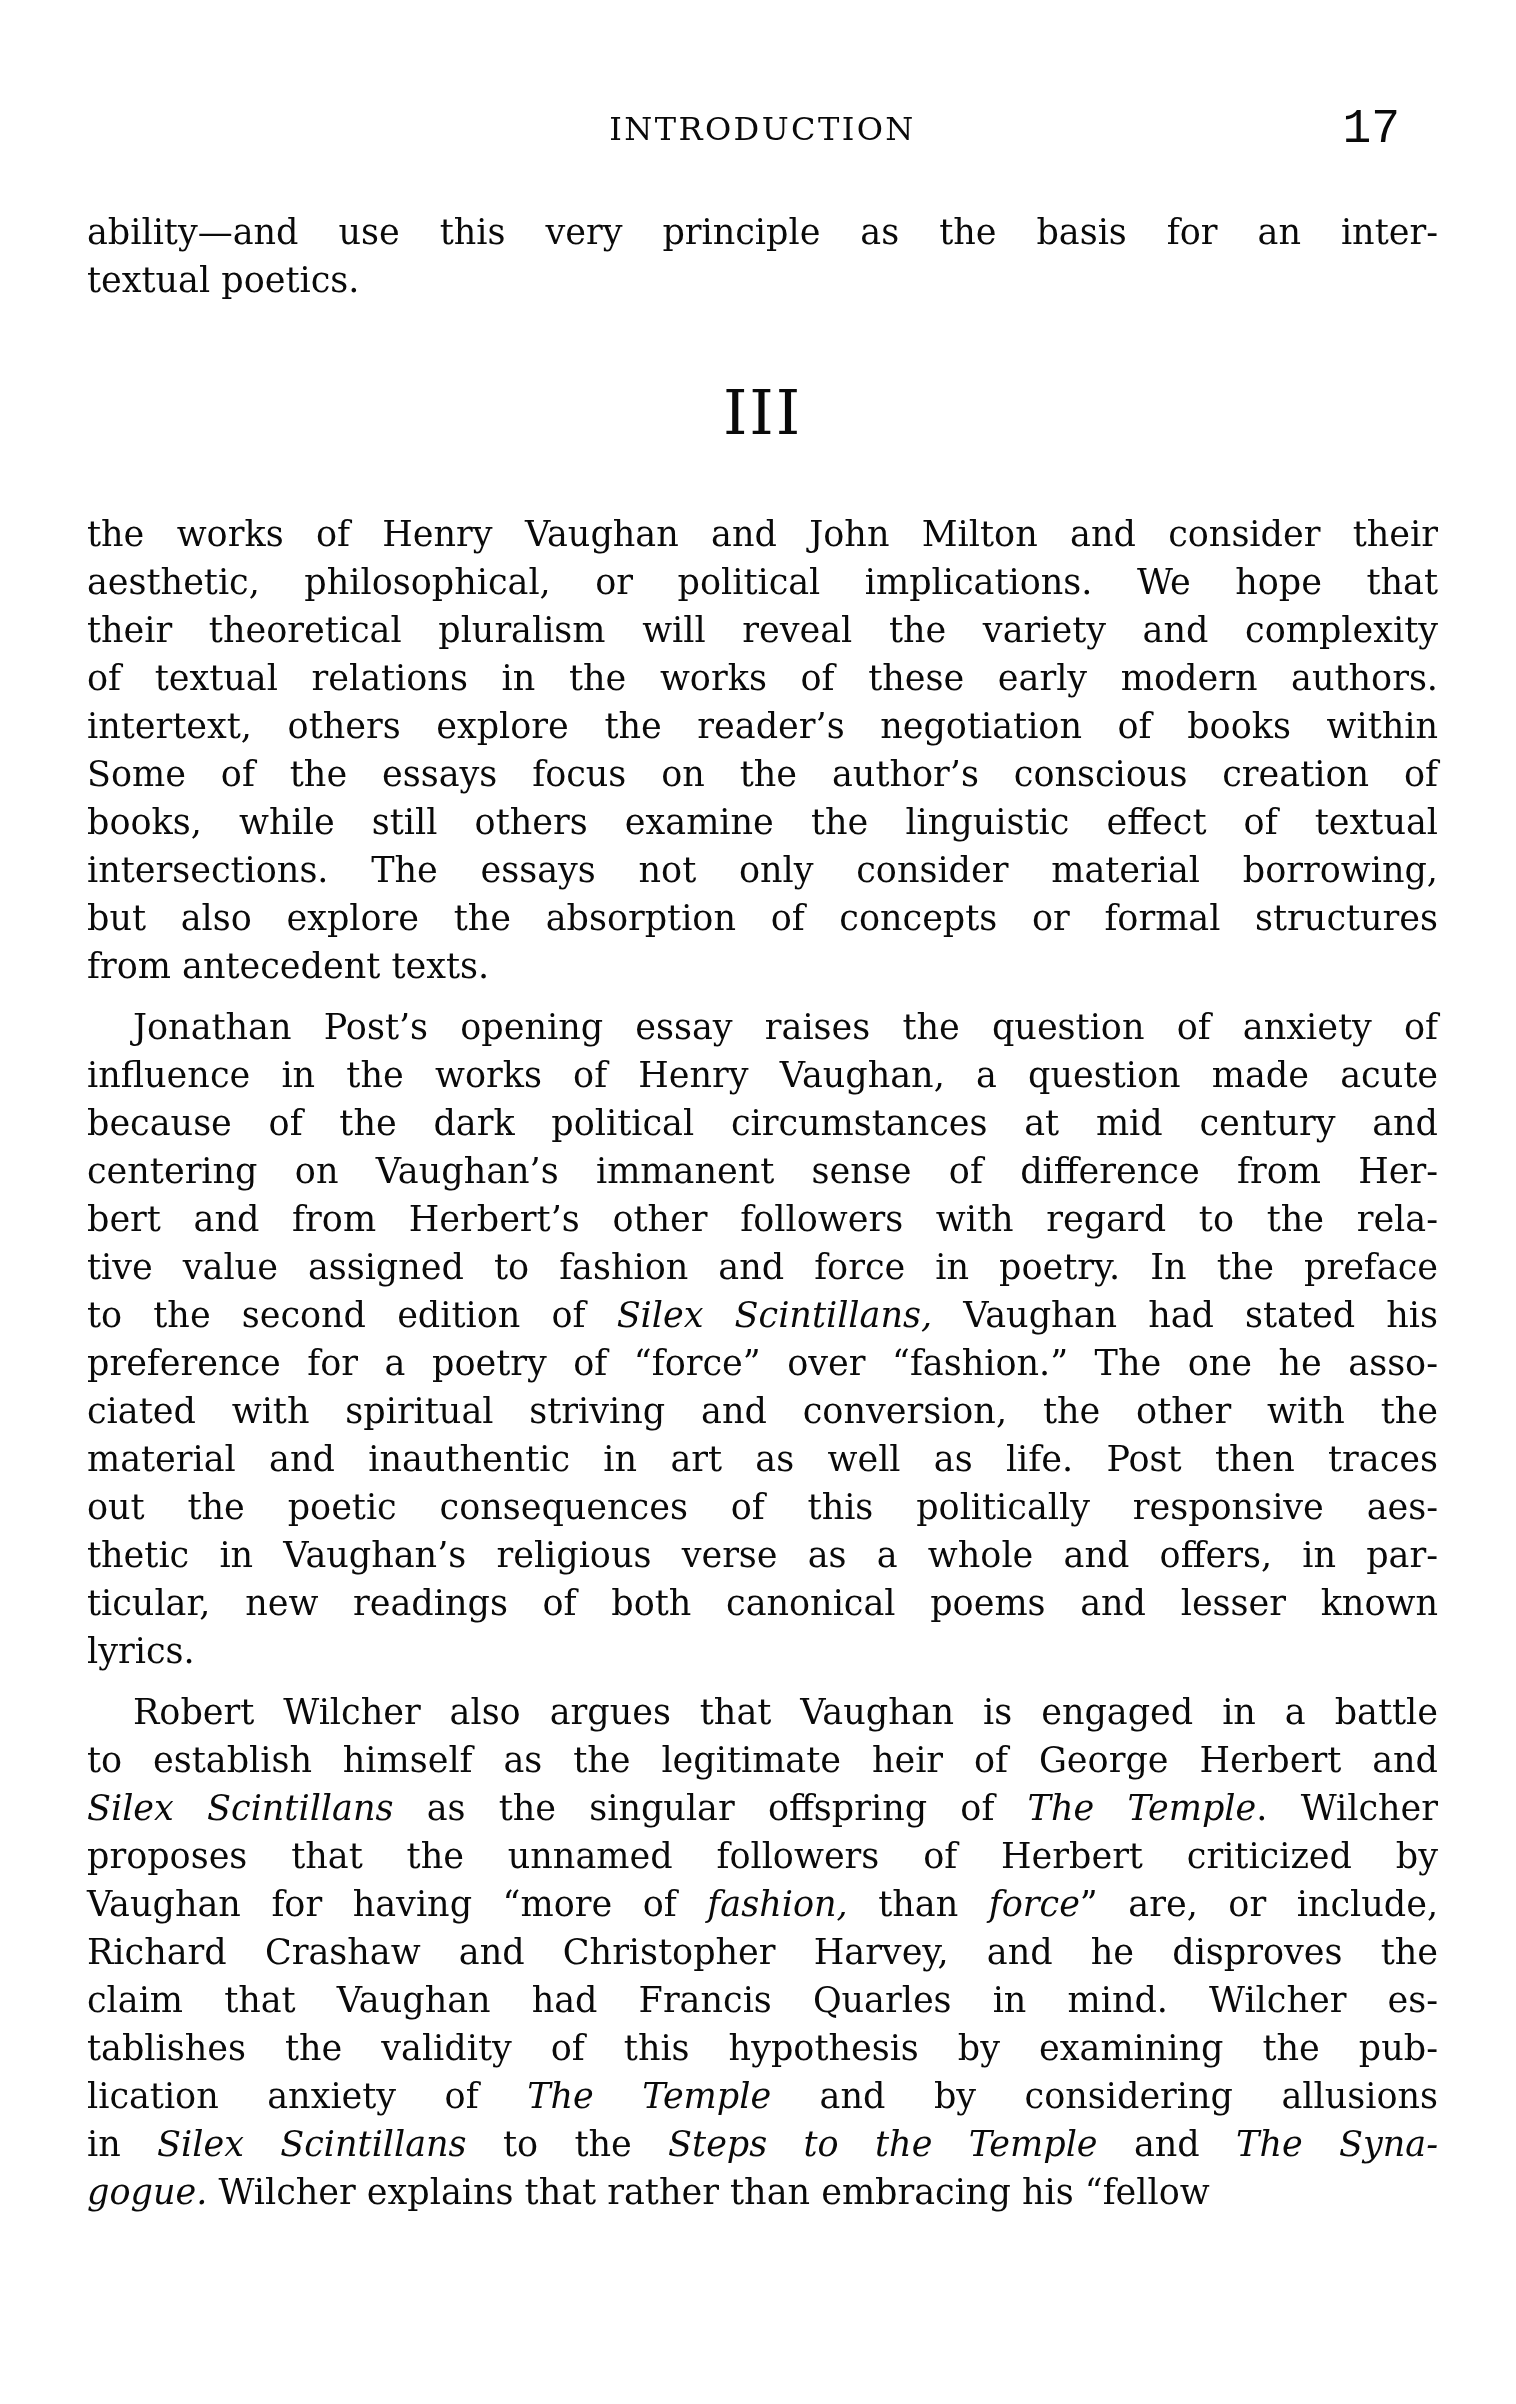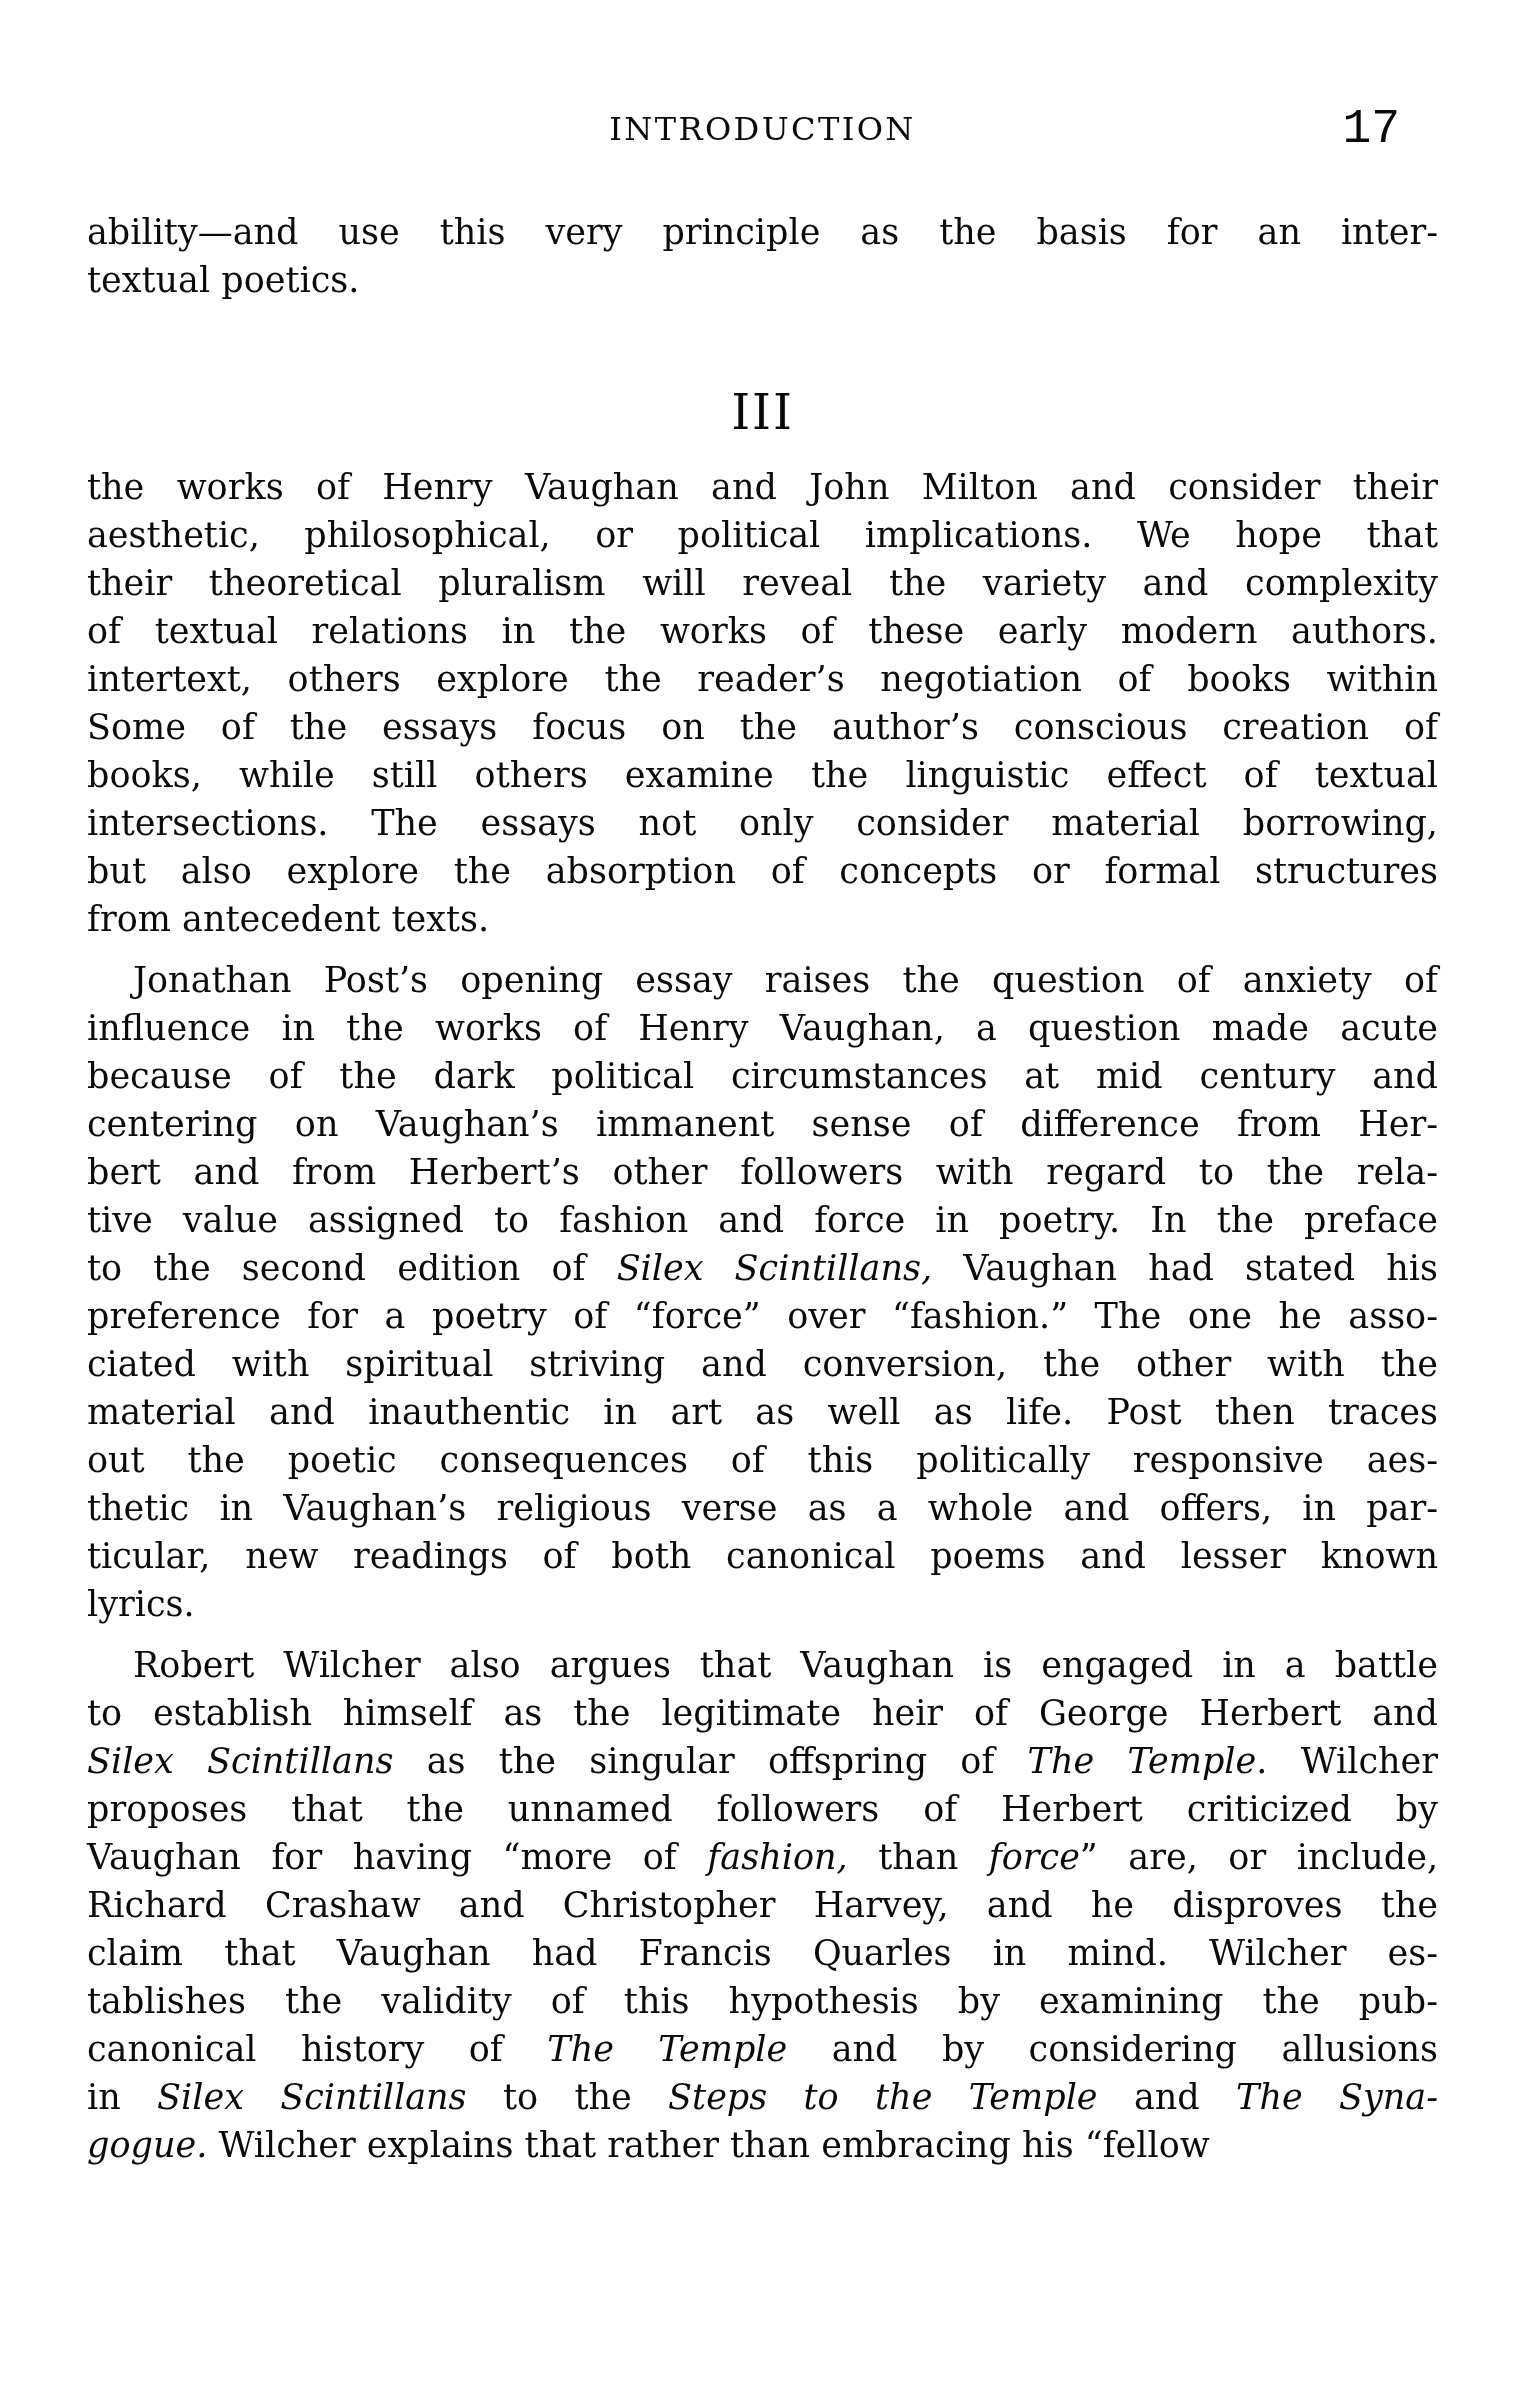--- a/index.html
+++ b/index.html
@@ -47,25 +47,25 @@
   }
   .paragraph { margin: 13px; }
   .line {
     text-align: justify;
     text-align-last: justify;
   }
   .line.last { text-align-last: left; }
   .line.indent { text-indent: 46px; }
   .it { font-style: italic; }
   .section-heading {
-    font-size: 48px;
+    font-size: 62px;
     line-height: 49px;
     text-align: center;
     letter-spacing: 1.9px;
-    margin: 84px 0 26px 0;
+    margin: 84px 0 73px 0;
   }
 </style>
 </head>
 <body>
 
 <div class="page">
   <div class="running-header">
     <span class="running-head">INTRODUCTION</span>
     <span class="page-number">17</span>
   </div>
@@ -105,19 +105,19 @@
       </div>
       <div class="paragraph">
         <div class="line indent"><span>Robert Wilcher also argues that Vaughan is engaged in a battle</span></div>
         <div class="line"><span>to establish himself as the legitimate heir of George Herbert and</span></div>
         <div class="line"><span class="it">Silex Scintillans</span><span> as the singular offspring of </span><span class="it">The Temple</span><span>. Wilcher</span></div>
         <div class="line"><span>proposes that the unnamed followers of Herbert criticized by</span></div>
         <div class="line"><span>Vaughan for having “more of </span><span class="it">fashion,</span><span> than </span><span class="it">force</span><span>” are, or include,</span></div>
         <div class="line"><span>Richard Crashaw and Christopher Harvey, and he disproves the</span></div>
         <div class="line"><span>claim that Vaughan had Francis Quarles in mind. Wilcher es-</span></div>
         <div class="line"><span>tablishes the validity of this hypothesis by examining the pub-</span></div>
-        <div class="line"><span>canonical history of </span><span class="it">The Temple</span><span> and by considering allusions</span></div>
+        <div class="line"><span>lication anxiety of </span><span class="it">The Temple</span><span> and by considering allusions</span></div>
         <div class="line"><span>in </span><span class="it">Silex Scintillans</span><span> to the </span><span class="it">Steps to the Temple</span><span> and </span><span class="it">The Syna-</span></div>
         <div class="line last"><span class="it">gogue.</span><span> Wilcher explains that rather than embracing his “fellow</span></div>
       </div>
     </div>
 </div>
 
 
 </body></html>

